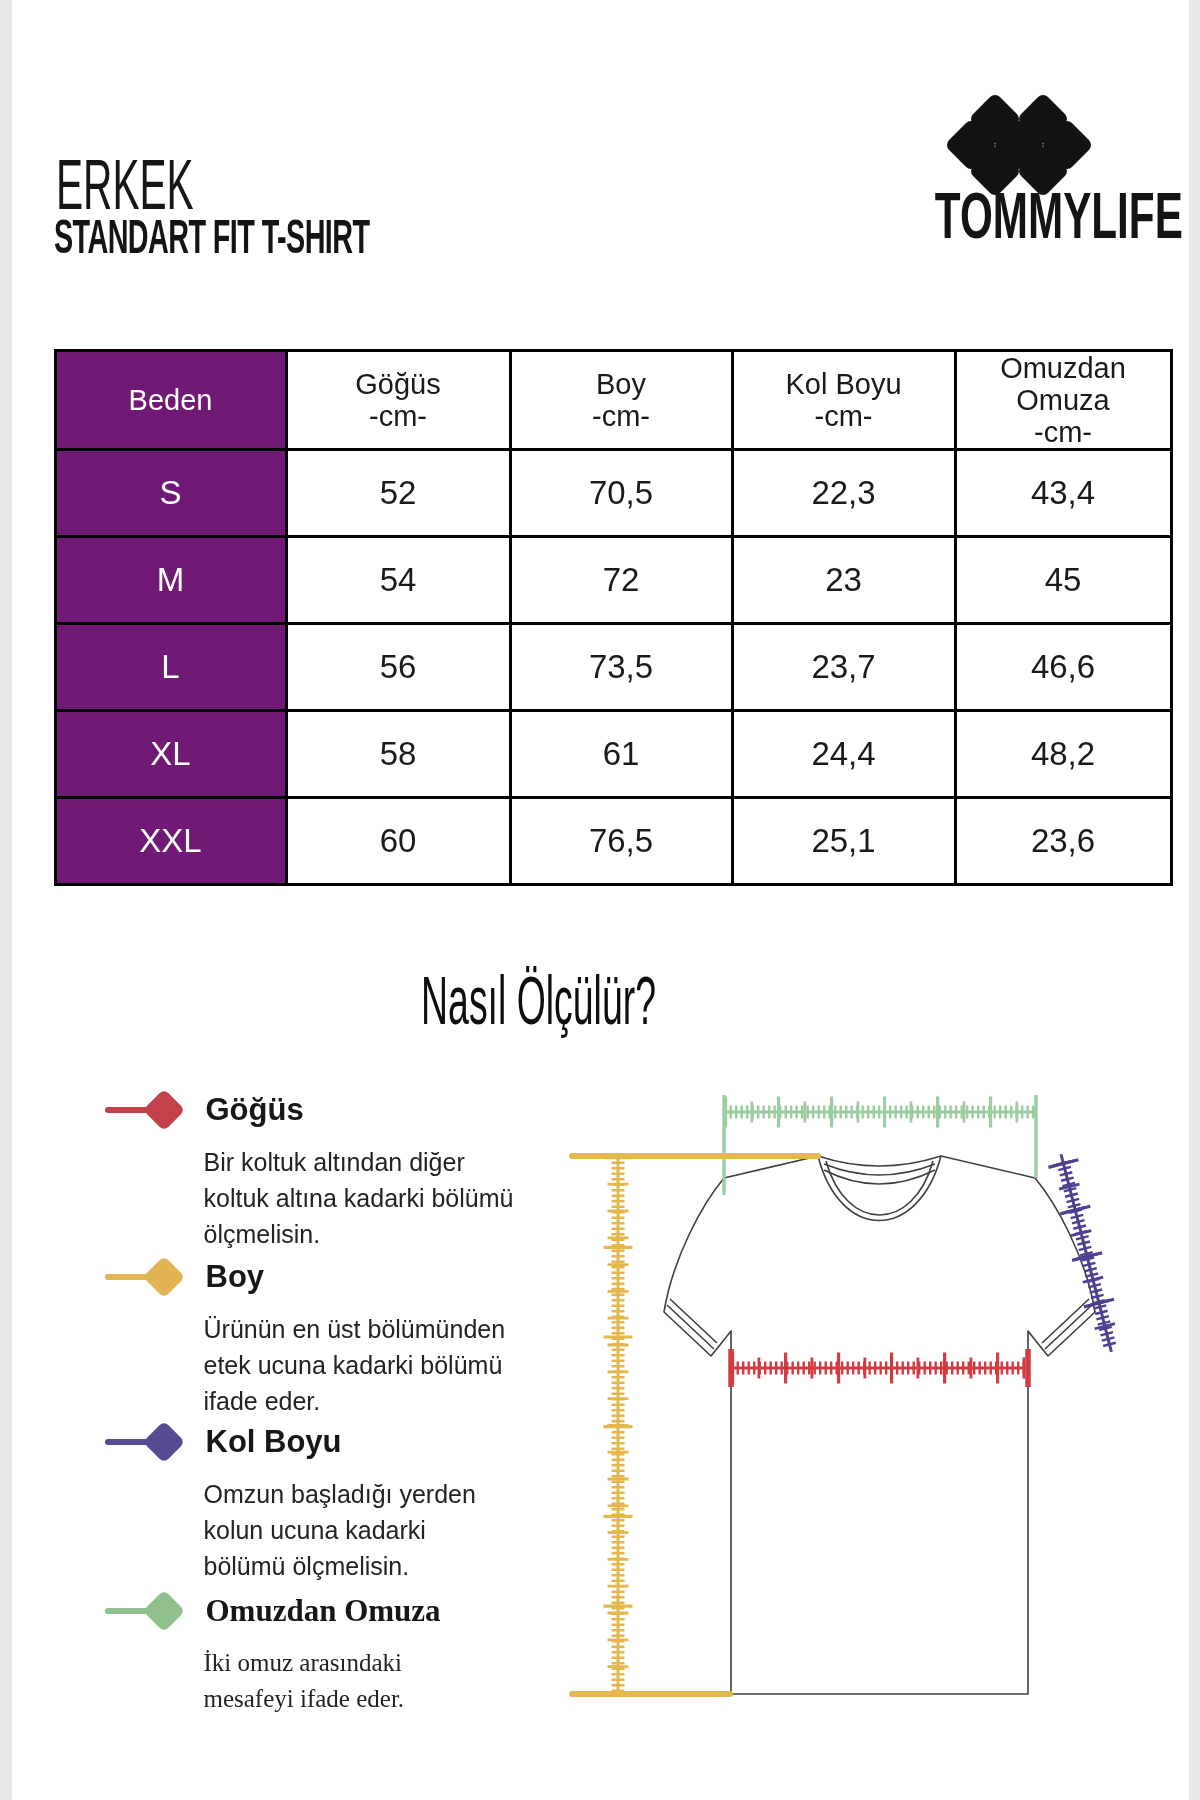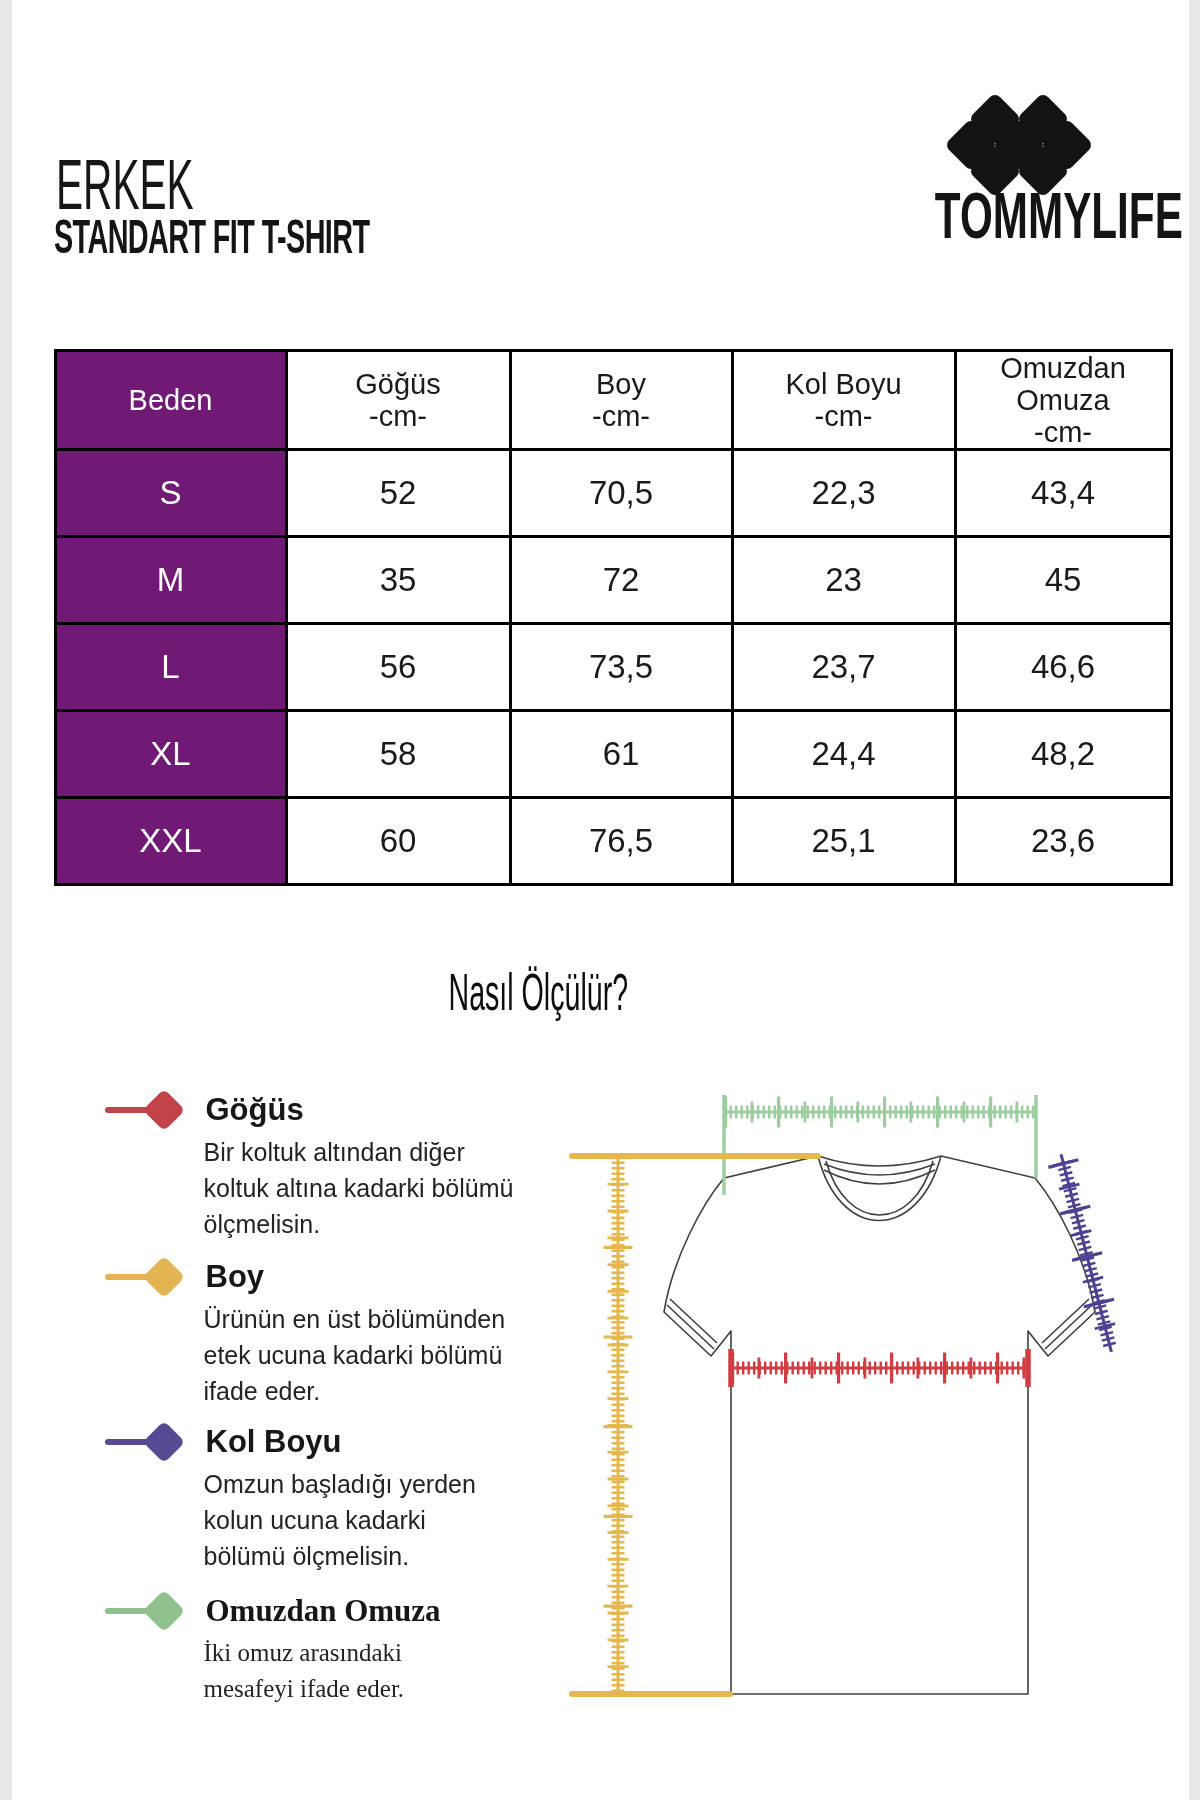--- a/index.html
+++ b/index.html
@@ -36,30 +36,30 @@
   }
   .size-table thead tr { height:98px; }
   .size-table tbody tr { height:87px; }
   .size-table th { font-size:29px; line-height:32px; }
   .size-table td { font-size:33px; }
   .size-table .col-size { background:#701a75; color:#fff; }
   .preline { white-space:pre-line; }
 
   
   .howto-heading { position:absolute; left:0; top:966px; width:1054px; text-align:center;
-                   font-size:52px; font-weight:400; line-height:1; color:#0e0e0e; }
+                   font-size:68px; font-weight:400; line-height:1; color:#0e0e0e; }
   .howto-heading .cond-c { transform:scaleX(.55); }
 
   .legend-item { position:absolute; left:93px; width:470px; }
   .legend-marker { display:flex; align-items:center; height:44px; position:relative; }
   .legend-line { width:48px; height:6px; border-radius:3px; }
   .legend-diamond { width:30px; height:30px; border-radius:6px; transform:rotate(45deg);
                     margin-left:-4px; }
   .legend-label { margin-left:27px; font-size:31px; font-weight:700; color:#171717; }
-  .legend-desc { margin-left:99px; margin-top:2px; font-size:25px; line-height:36px;
+  .legend-desc { margin-left:99px; margin-top:12px; font-size:25px; line-height:36px;
                  color:#232323; white-space:pre-line; }
   .c0 .legend-line,.c0 .legend-diamond{background:#C2424A;}
   .c1 .legend-line,.c1 .legend-diamond{background:#E2B452;}
   .c2 .legend-line,.c2 .legend-diamond{background:#564A93;}
   .c3 .legend-line,.c3 .legend-diamond{background:#8FC08D;}
   .li0{top:1088px;} .li1{top:1255px;} .li2{top:1420px;} .li3{top:1589px;font-family:Liberation Serif, serif;}
 
   
   .diagram { position:absolute; left:500px; top:1050px; width:620px; height:680px; }
 </style>
@@ -108,21 +108,21 @@
       <tbody>
         <tr>
           <td class="col-size">S</td>
           <td>52</td>
           <td>70,5</td>
           <td>22,3</td>
           <td>43,4</td>
         </tr>
         <tr>
           <td class="col-size">M</td>
-          <td>35</td>
+          <td>54</td>
           <td>72</td>
           <td>23</td>
           <td>45</td>
         </tr>
         <tr>
           <td class="col-size">L</td>
           <td>56</td>
           <td>73,5</td>
           <td>23,7</td>
           <td>46,6</td>

